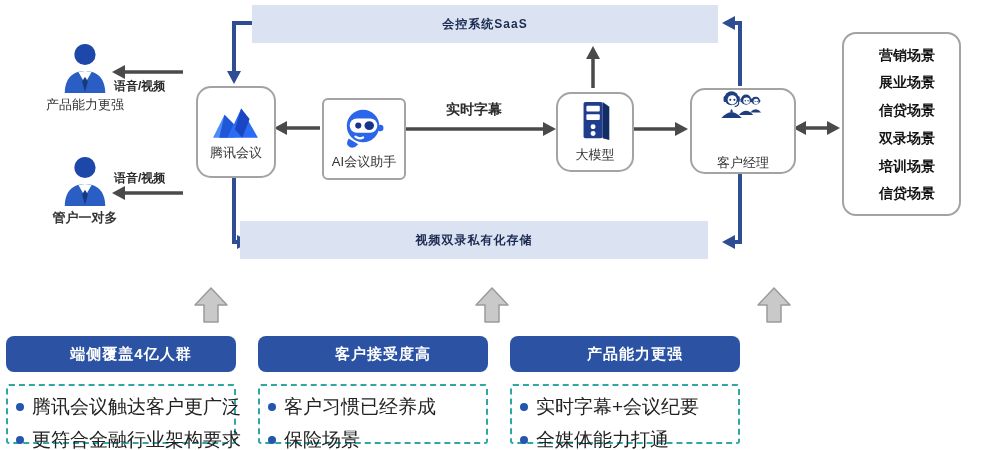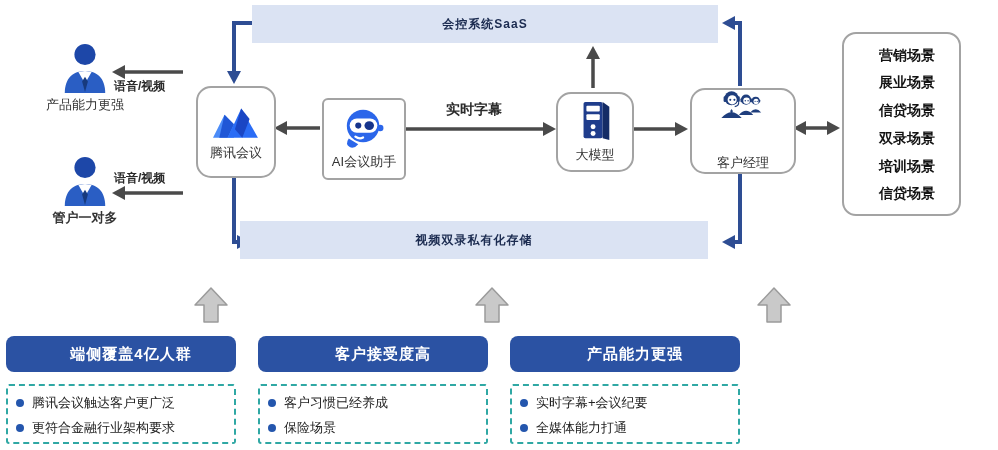--- a/index.html
+++ b/index.html
@@ -36,21 +36,21 @@
   .fl-rt{left:446px;top:101px;font-size:14px;}
 
   .col{position:absolute;top:336px;width:230px;}
   .col.c1{left:6px;}.col.c2{left:258px;}.col.c3{left:510px;}.col.c4{left:762px;}
   .pill{height:36px;border-radius:8px;background:#2b52a3;color:#fff;font-weight:bold;font-size:15px;
         display:flex;align-items:center;justify-content:center;letter-spacing:1px;padding-left:20px;}
   .dash{margin-top:12px;border:2px dashed #2fa8a4;border-radius:3px;background:#fff;
         padding:8px 8px;display:flex;flex-direction:column;justify-content:space-around;gap:7px;height:40px;}
   .bullet{display:flex;align-items:center;gap:8px;}
   .bullet .dot{width:8px;height:8px;border-radius:50%;background:#2456ad;flex:0 0 auto;}
-  .bullet .btxt{font-size:13px;color:#222;white-space:nowrap;}
+  .bullet .btxt{font-size:19px;color:#222;white-space:nowrap;}
 </style>
 </head>
 <body>
 
 <div class="stage">
 
   <svg class="wires" viewBox="0 0 998 450">
 
     <g stroke="#4a4a4a" stroke-width="3.5" fill="#4a4a4a">
       <line x1="183" y1="72" x2="122" y2="72"></line>

